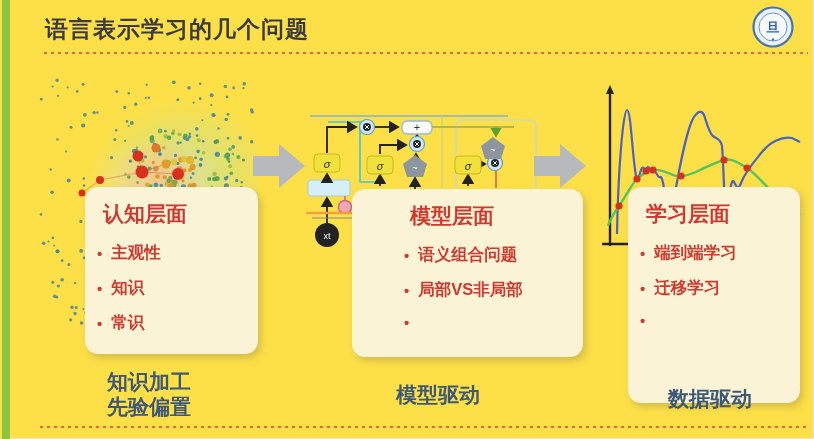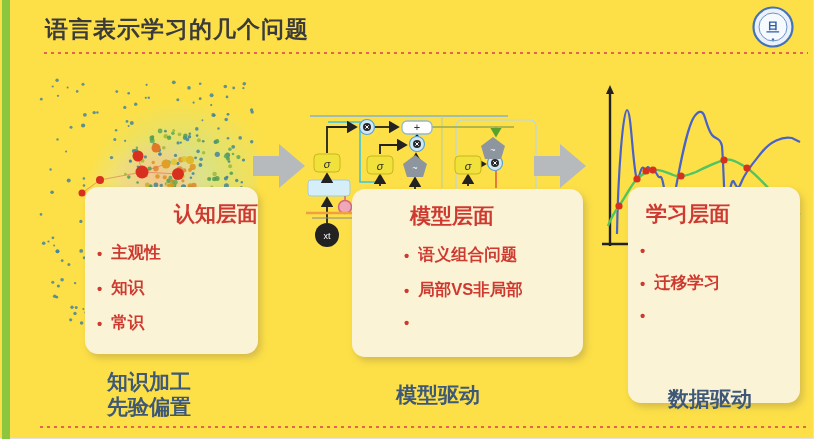--- a/index.html
+++ b/index.html
@@ -28,21 +28,21 @@
     box-shadow:3px 4px 7px rgba(140,120,80,.35);
   }
   .note-box h2{margin:0;padding:13px 0 0 18px;font-size:21px;font-weight:700;color:#CE3A30;}
   .note-box ul{list-style:none;margin:14px 0 0 0;padding:0 0 0 12px;}
   .note-box li{display:flex;align-items:center;margin-bottom:13px;font-size:16.5px;font-weight:700;color:#CE3A30;}
   .bdot{font-size:15px;margin-right:9px;color:#CE3A30;}
   .caption{
     position:absolute;z-index:2;font-size:21px;font-weight:700;color:#3E5877;line-height:25px;
   }
   .caption span{display:block;}
-  #box1{left:85px;top:187px;width:173px;height:167px;text-align:right;}
+  #box1{left:85px;top:187px;width:173px;height:167px;}
   #box2{left:352px;top:189px;width:191px;height:168px;padding-left:40px;}
   #box3{left:628px;top:187px;width:172px;height:216px;}
   #cap1{left:107px;top:369px;}
   #cap2{left:396px;top:382px;}
   #cap3{left:668px;top:386px;}
   #scatter{left:38px;top:76px;}
   #lstm{left:306px;top:96px;}
   #chart{left:596px;top:84px;}
   #arrow1{left:253px;top:143px;}
   #arrow2{left:534px;top:143px;}
@@ -512,20 +512,21 @@
           <span class="bdot">•</span>
         </li>
     </ul>
   </div>
 
   <div id="box3" class="note-box">
     <h2>学习层面</h2>
     <ul>
       <li>
           <span class="bdot">•</span>
+          <span>端到端学习</span>
         </li>
       <li>
           <span class="bdot">•</span>
           <span>迁移学习</span>
         </li>
       <li>
           <span class="bdot">•</span>
         </li>
     </ul>
   </div>

